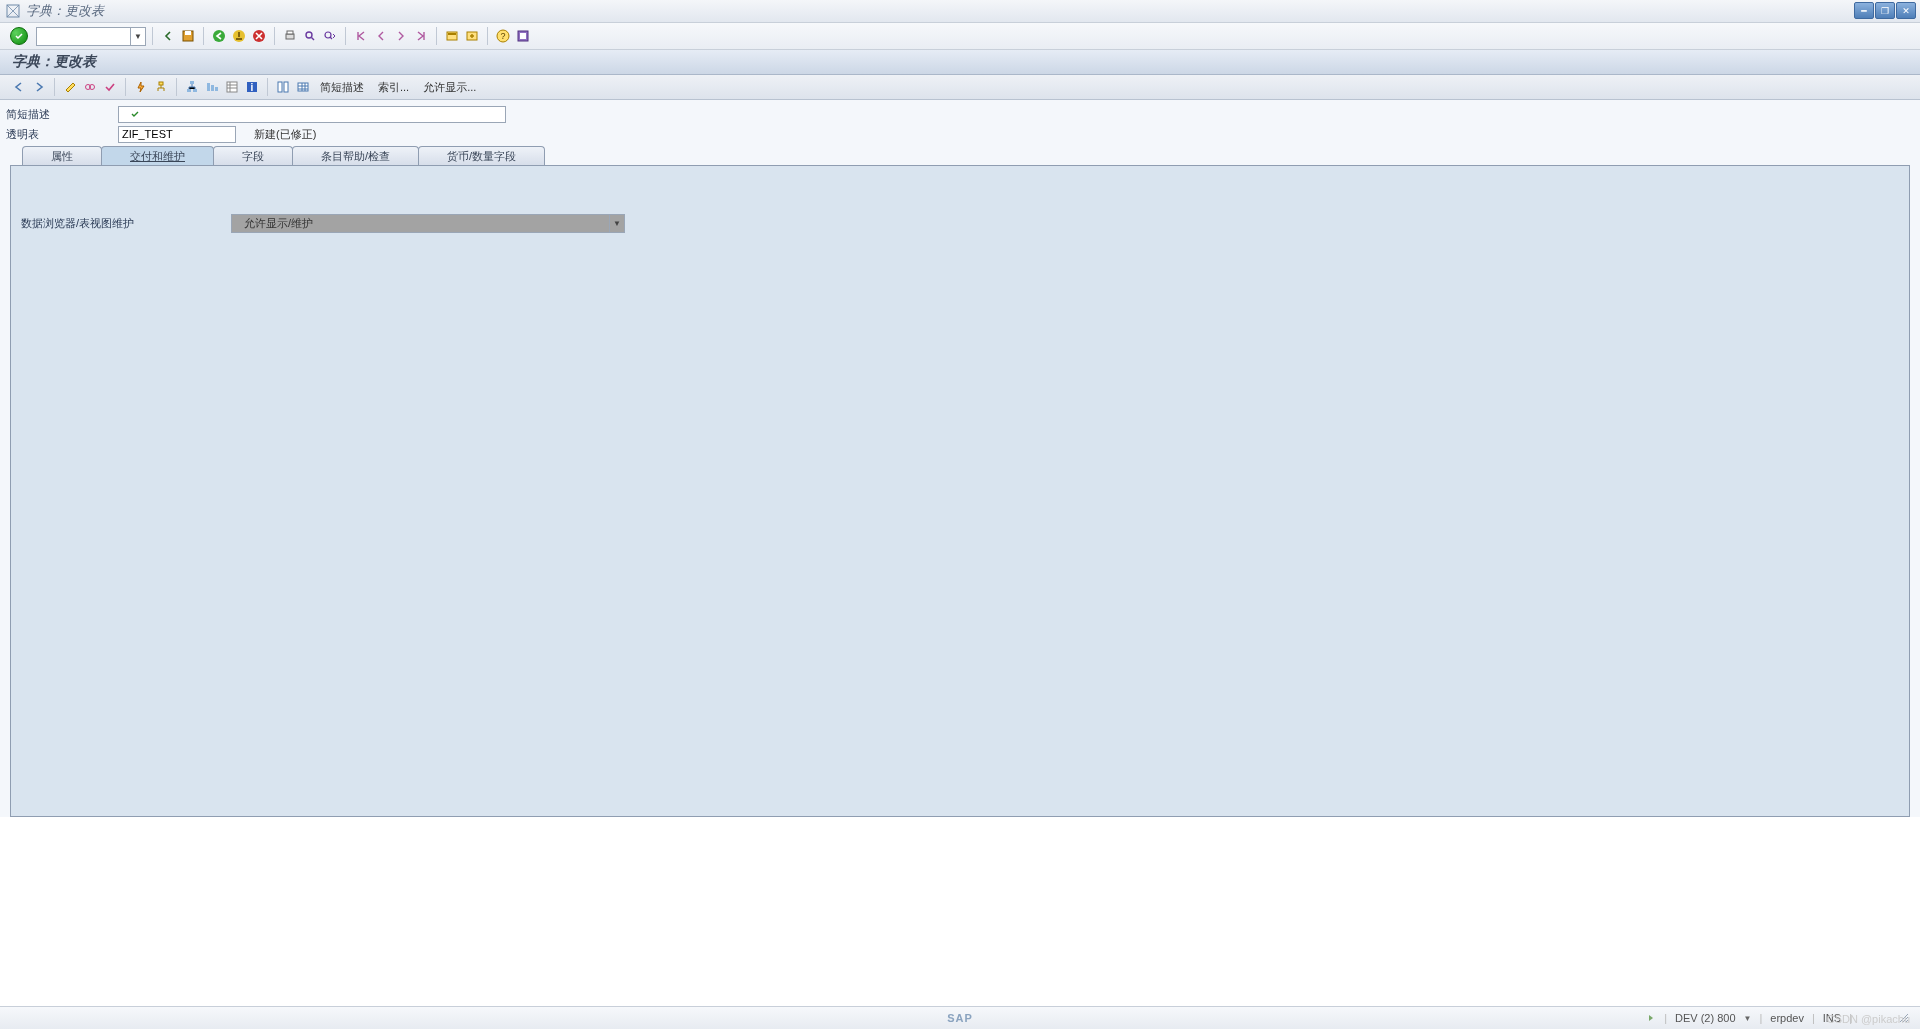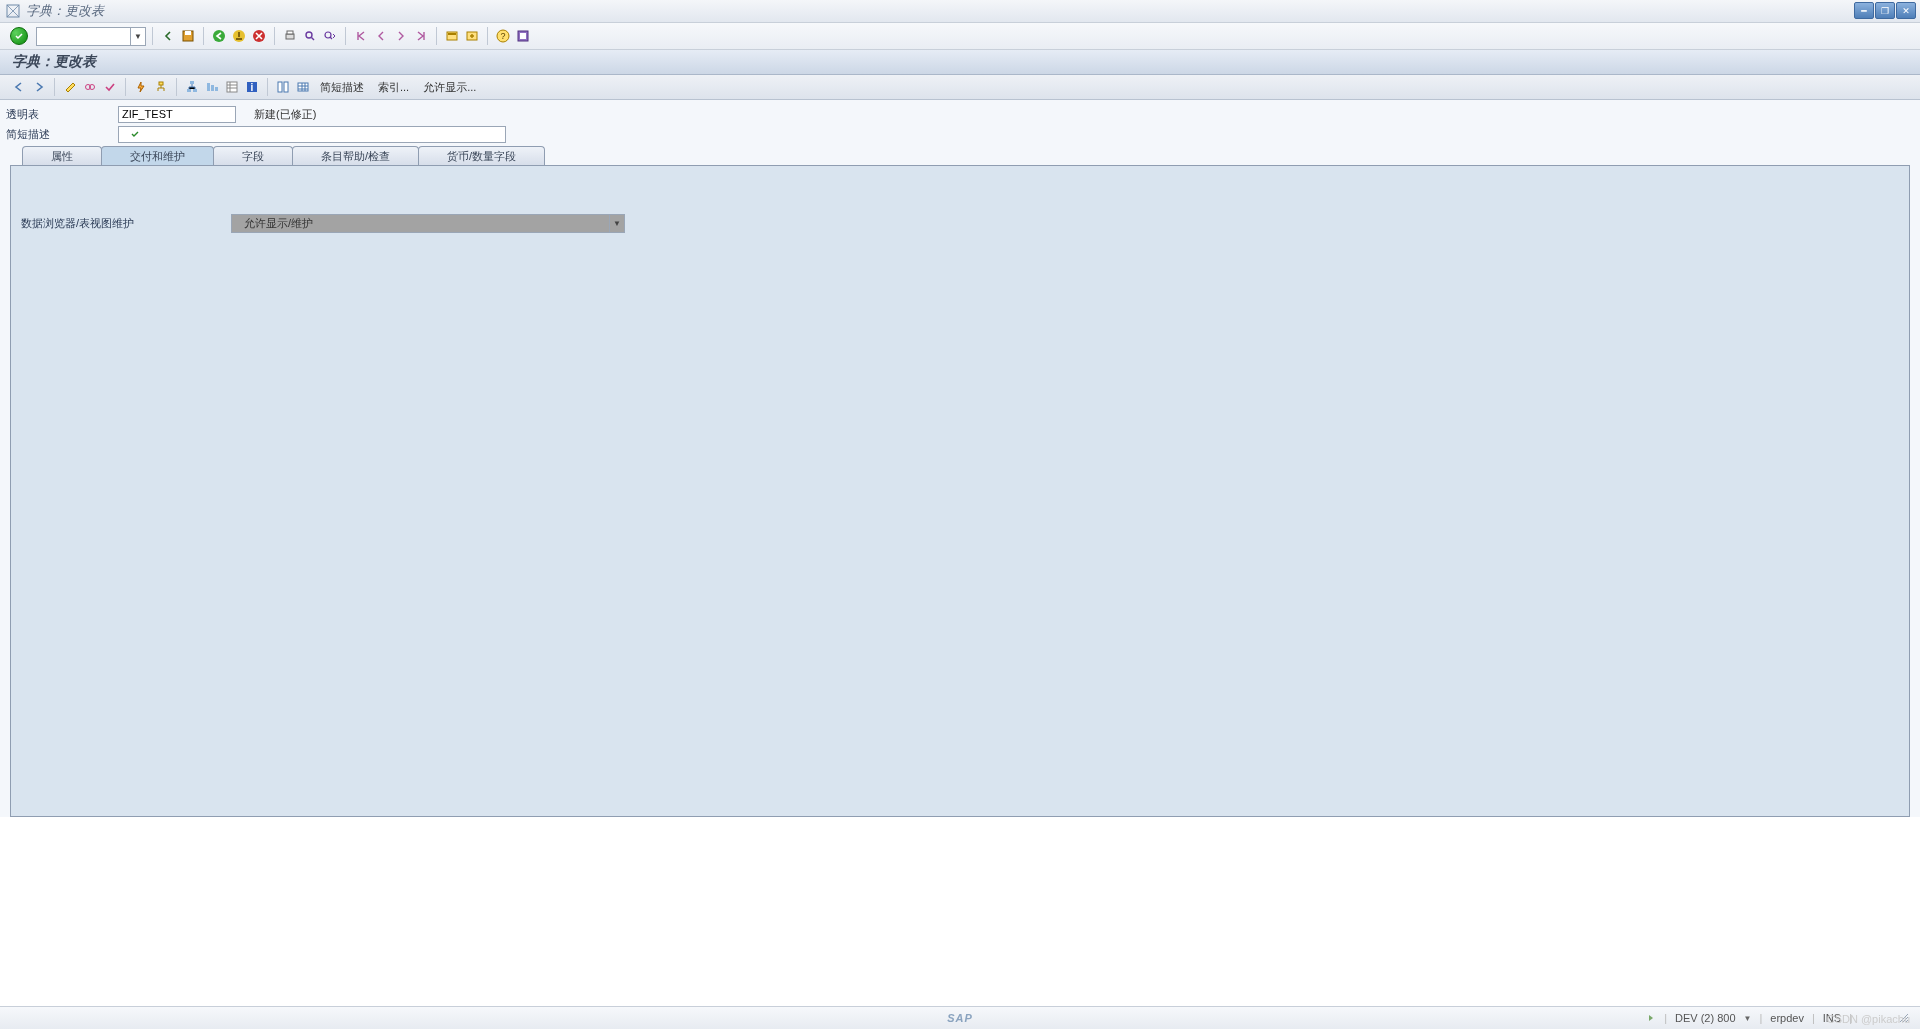--- a/index.html
+++ b/index.html
@@ -23,30 +23,30 @@
   .toolbar2 .txtbtn{padding:0 6px;height:18px;display:flex;align-items:center;color:#333;}
   
   .form-area{padding:4px 6px 0 6px;background:#f4f7fb;}
   .form-row{display:flex;align-items:center;height:20px;}
   .form-row .lbl{width:112px;color:#2a3a55;}
   .form-row input[type=text]{height:15px;border:1px solid #9aa6b6;background:#fff;font-size:11px;padding:0 3px;}
   .status-txt{margin-left:18px;color:#333;}
   
   .tabstrip{display:flex;align-items:flex-end;height:19px;margin-top:2px;padding-left:16px;}
   .tab{height:18px;padding:0 28px;border:1px solid #8f9db1;border-bottom:none;border-top-left-radius:4px;border-top-right-radius:4px;background:linear-gradient(#eef2f8,#d7deea);color:#3a4658;display:flex;align-items:center;margin-right:-1px;position:relative;}
-  .tab.active{background:#c2d7ea;z-index:2;}
+  .tab.active{background:#c2d7ea;z-index:2;text-decoration:underline;}
   .tab-panel{border:1px solid #8f9db1;background:#d9e4ef;min-height:610px;margin:0 4px 6px 4px;padding:30px 10px 10px 10px;}
   .panel-row{display:flex;align-items:center;height:26px;margin-bottom:10px;}
   .panel-row .lbl{width:210px;color:#2a3a55;}
   .small-inp{width:14px;height:15px;border:1px solid #9aa6b6;background:#fff;text-align:center;font-size:11px;}
   .wide-combo{width:380px;height:17px;border:1px solid #9aa6b6;background:#a3a3a3;display:flex;align-items:center;padding-left:12px;}
   .wide-combo .dd{margin-left:auto;width:14px;height:100%;border-left:1px solid #9aa6b6;display:flex;align-items:center;justify-content:center;color:#444;font-size:8px;}
   
   .footer{position:fixed;bottom:0;left:0;right:0;height:22px;background:linear-gradient(#f6f8fb,#e7ebf1);border-top:1px solid #c8cfd9;display:flex;align-items:center;padding:0 10px;color:#555;font-size:11px;}
-  .footer .sap-logo{position:absolute;left:50%;transform:translateX(-50%);font-weight:bold;color:#8aa3bf;font-style:italic;letter-spacing:1px;}
+  .footer .sap-logo{position:absolute;left:50%;transform:translateX(-50%);font-weight:bold;color:#8aa3bf;letter-spacing:1px;}
   .footer .right{margin-left:auto;display:flex;align-items:center;gap:8px;}
   .footer .sep{color:#bbb;}
   .watermark{position:fixed;right:10px;bottom:4px;color:#ccc;font-size:11px;pointer-events:none;text-align:center;}
   svg{display:block;}
 </style>
 </head>
 <body>
 
 <div class="title-bar">
   <span class="win-icon">
@@ -258,32 +258,32 @@
         <path d="M2 6 H12 M2 9 H12 M6 3 V11 M9 3 V11" stroke="#4a78b0"></path>
       </svg>
     </span>
   <span class="txtbtn">简短描述</span>
   <span class="txtbtn">索引...</span>
   <span class="txtbtn">允许显示...</span>
 </div>
 
 <div class="form-area">
   <div class="form-row">
-    <span class="lbl">透明表</span>
-    <input type="text" style="width: 110px;" value="ZIF_TEST">
-    <span class="status-txt">新建(已修正)</span>
-  </div>
-  <div class="form-row">
     <span class="lbl">简短描述</span>
     <input type="text" style="width: 380px;" value="">
     <span style="position:relative;left:-376px">
       <svg width="10" height="10" viewBox="0 0 10 10">
           <path d="M2 5 L4 7 L8 3" stroke="#2a8a2a" stroke-width="1.4" fill="none"></path>
         </svg>
     </span>
+  </div>
+  <div class="form-row">
+    <span class="lbl">透明表</span>
+    <input type="text" style="width: 110px;" value="ZIF_TEST">
+    <span class="status-txt">新建(已修正)</span>
   </div>
 
   <div class="tabstrip">
     <div class="tab">属性</div>
     <div class="tab active">交付和维护</div>
     <div class="tab">字段</div>
     <div class="tab">条目帮助/检查</div>
     <div class="tab">货币/数量字段</div>
   </div>
 

